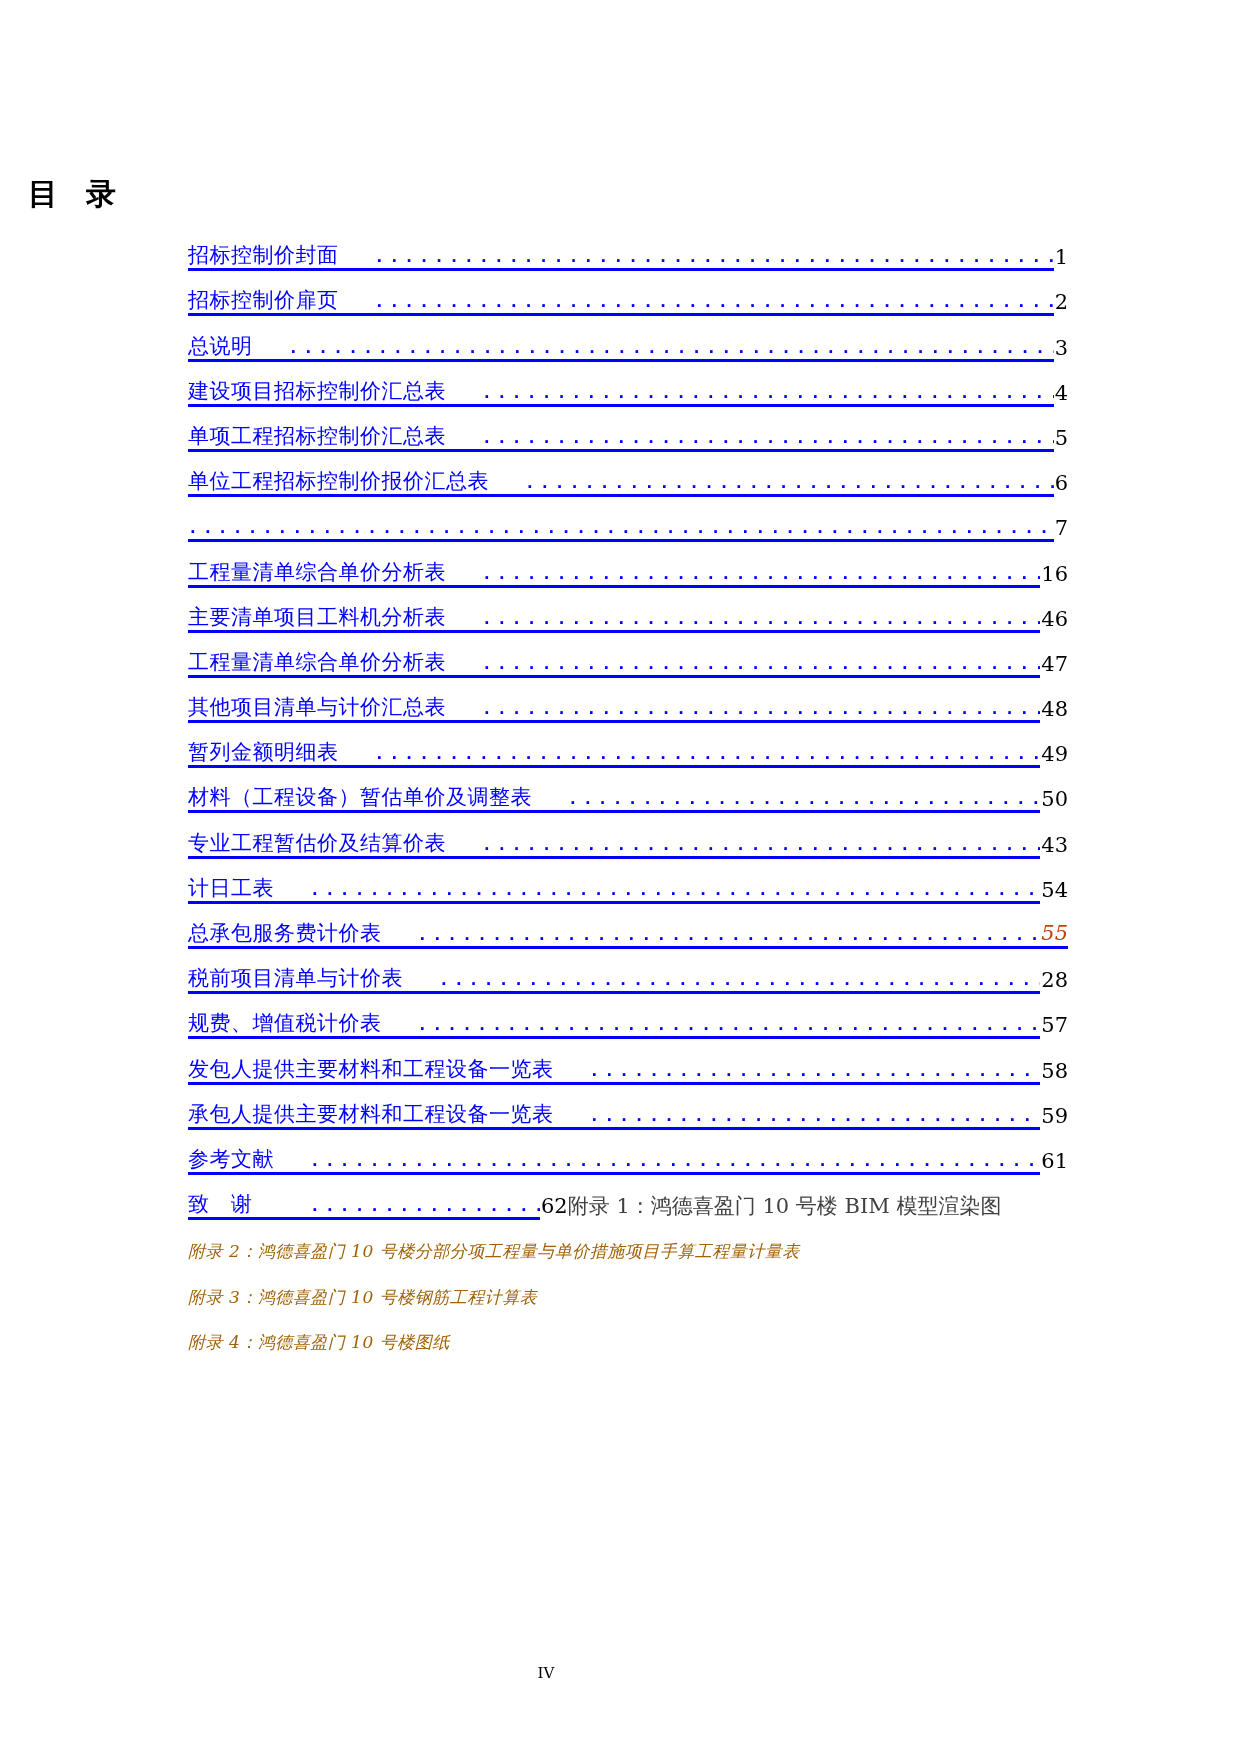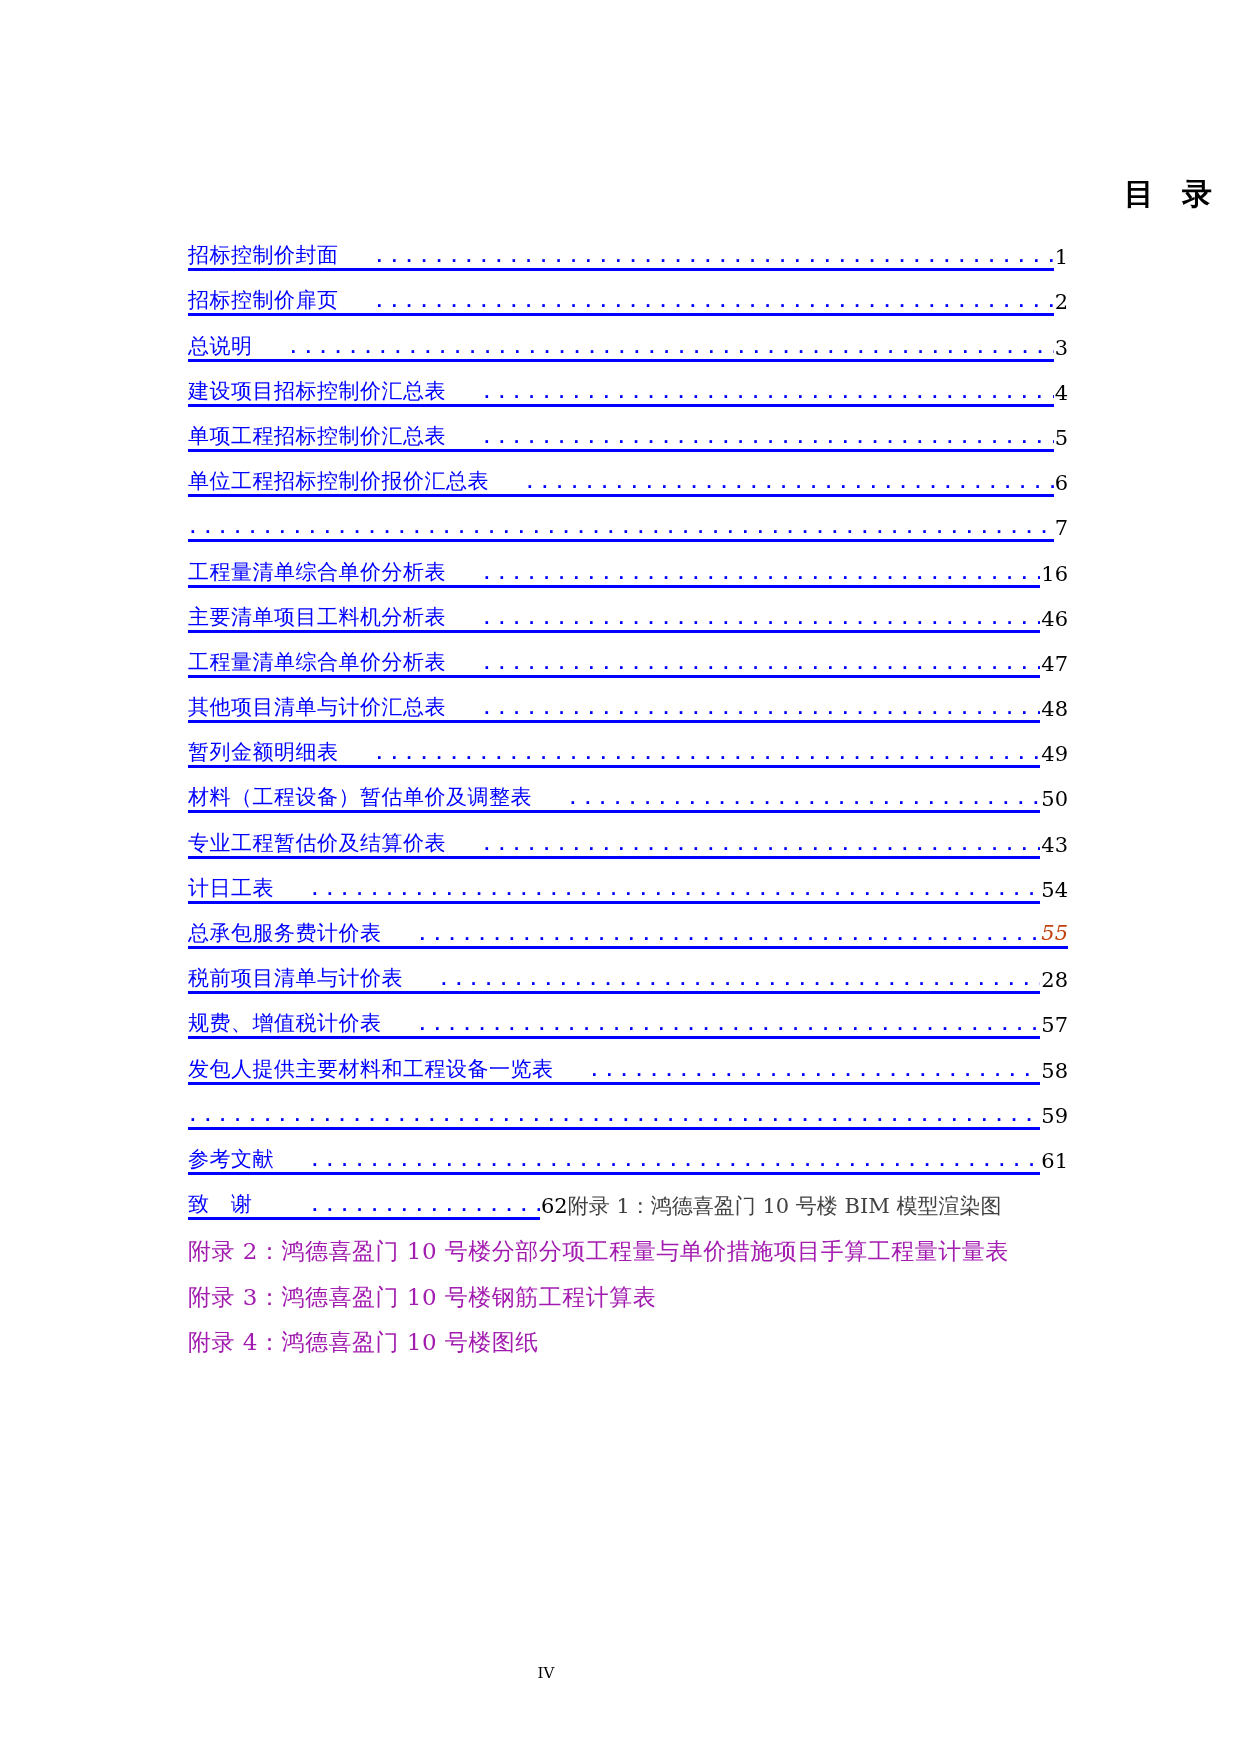--- a/index.html
+++ b/index.html
@@ -13,21 +13,21 @@
       position: relative;
       overflow: hidden;
       font-family: "DejaVu Serif", "Liberation Serif", serif;
       color: #000000;
     }
     .page-title {
       position: absolute;
       top: 176px;
       left: 0;
       width: 1240px;
-      text-align: right;
+      text-align: left;
       font-family: "DejaVu Sans", "Liberation Sans", sans-serif;
       font-weight: bold;
       font-size: 30px;
       letter-spacing: 28px;
       line-height: 36px;
       padding-left: 28px;
       box-sizing: border-box;
     }
     .toc {
       position: absolute;
@@ -91,25 +91,26 @@
       letter-spacing: 22px;
     }
     .ack-tail {
       flex: 0 0 auto;
       color: #404040;
     }
     .appendix-line {
       display: flex;
       align-items: flex-end;
       height: 45.2px;
-      font-size: 23px;
+      font-size: 17px;
       line-height: 28px;
-      color: #a21caf;
+      color: #a16207;
       white-space: nowrap;
       letter-spacing: 0.5px;
+      font-style: italic;
     }
     .footer-page {
       position: absolute;
       top: 1664px;
       left: 0;
       width: 1092px;
       text-align: center;
       font-family: "DejaVu Serif", "Liberation Serif", serif;
       font-size: 15px;
       color: #000000;
@@ -248,20 +249,21 @@
     </div>
     <div class="toc-row">
       <a class="toc-link">
         <span class="toc-label">发包人提供主要材料和工程设备一览表</span>
         <span class="toc-leader">........................................................................................................................................................................................................</span>
       </a>
       <span class="toc-page">58</span>
     </div>
     <div class="toc-row">
       <a class="toc-link">
+        <span class="toc-label">承包人提供主要材料和工程设备一览表</span>
         <span class="toc-leader">........................................................................................................................................................................................................</span>
       </a>
       <span class="toc-page">59</span>
     </div>
     <div class="toc-row">
       <a class="toc-link">
         <span class="toc-label">参考文献</span>
         <span class="toc-leader">........................................................................................................................................................................................................</span>
       </a>
       <span class="toc-page">61</span>

